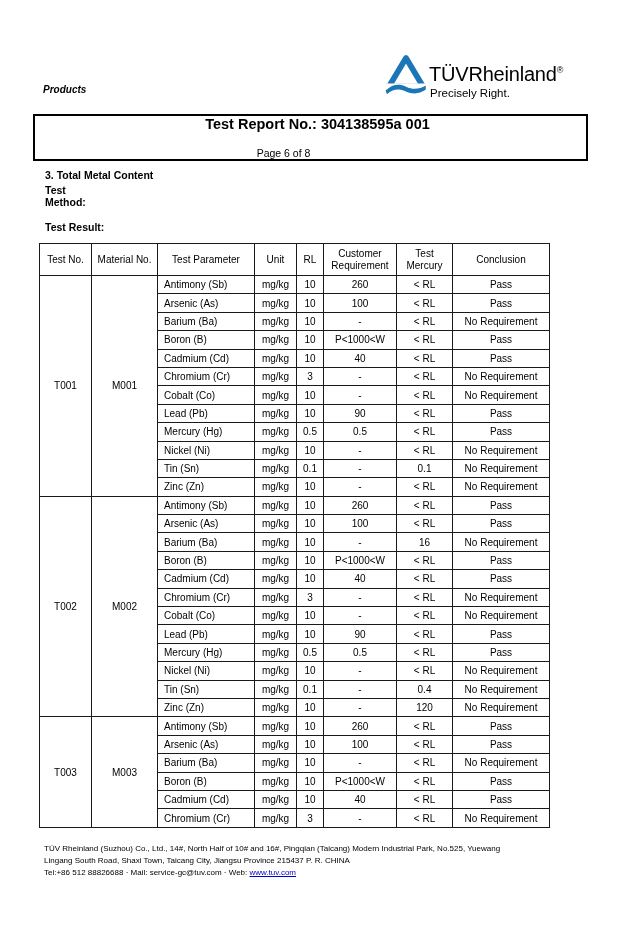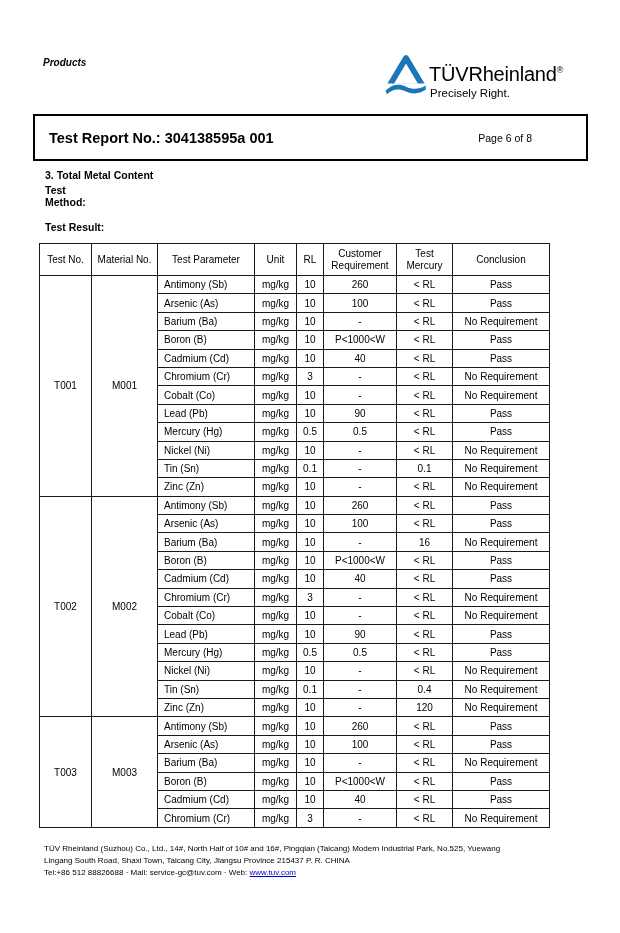--- a/index.html
+++ b/index.html
@@ -2,33 +2,33 @@
 <html style="--brand: #1b76b7; --link: #0000cc;"><head>
 <meta charset="utf-8">
 <style>
   html, body { margin:0; padding:0; background:#ffffff; }
   .page {
     position:relative; width:620px; height:933px; background:#ffffff;
     font-family:"Liberation Sans", sans-serif; color:#000; overflow:hidden;
   }
   
   .products-label {
-    position:absolute; left:43px; top:57px;
+    position:absolute; left:43px; top:84px;
     font-size:10px; font-weight:bold; font-style:italic;
   }
   .logo-wrap { position:absolute; left:385px; top:53px; width:205px; height:52px; }
   .logo-triangle { position:absolute; left:0; top:1px; }
   .logo-text { position:absolute; left:44px; top:10px; font-size:20px; letter-spacing:-0.2px; white-space:nowrap; }
   .logo-text .tuv { font-weight:normal; }
   .logo-text .reg { font-size:9px; vertical-align:8px; }
   .logo-tagline { position:absolute; left:45px; top:34px; font-size:11.5px; }
   
   .title-box {
     position:absolute; left:33px; top:114px; width:551px; height:43px;
-    border:2px solid #000; display:flex; align-items:center; justify-content:space-between;
+    border:2px solid #000; display:flex; align-items:center; justify-content:space-between;flex-direction:column;
   }
   .report-title { font-size:14.5px; font-weight:bold; padding-left:14px; }
   .page-indicator { font-size:10.5px; padding-right:54px; }
   
   .section-heading { position:absolute; left:45px; top:169px; font-size:10.5px; font-weight:bold; }
   .method-block { position:absolute; left:45px; top:184px; display:flex;flex-direction:column; }
   .method-label { font-size:10.5px; font-weight:bold; width:60px; }
   .method-lines { font-size:10.5px; line-height:13.2px; margin-left:0; }
   .result-label { position:absolute; left:45px; top:221px; font-size:10.5px; font-weight:bold; }
   

